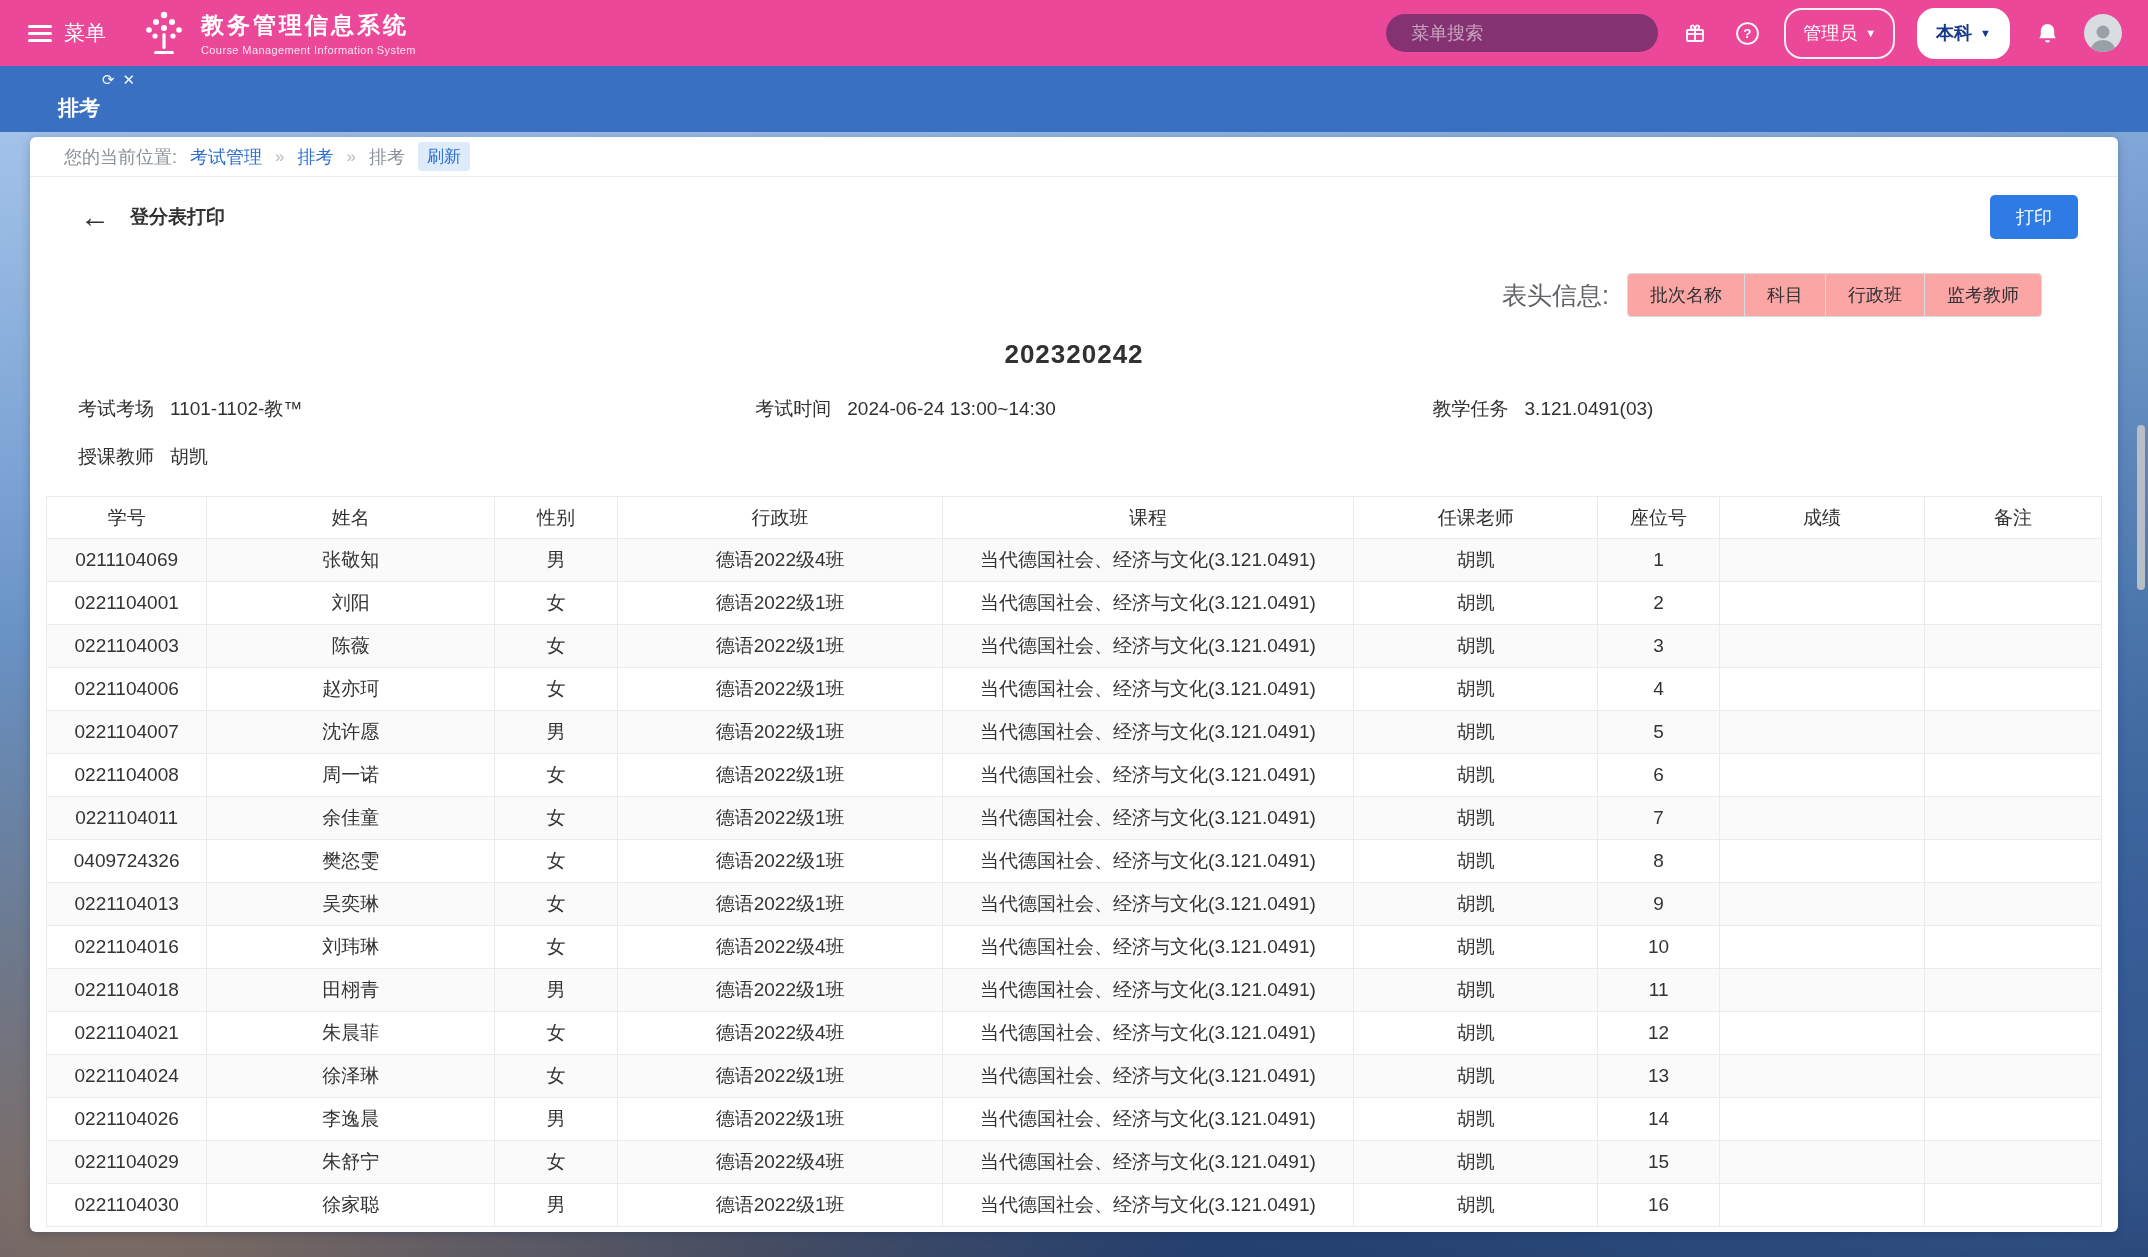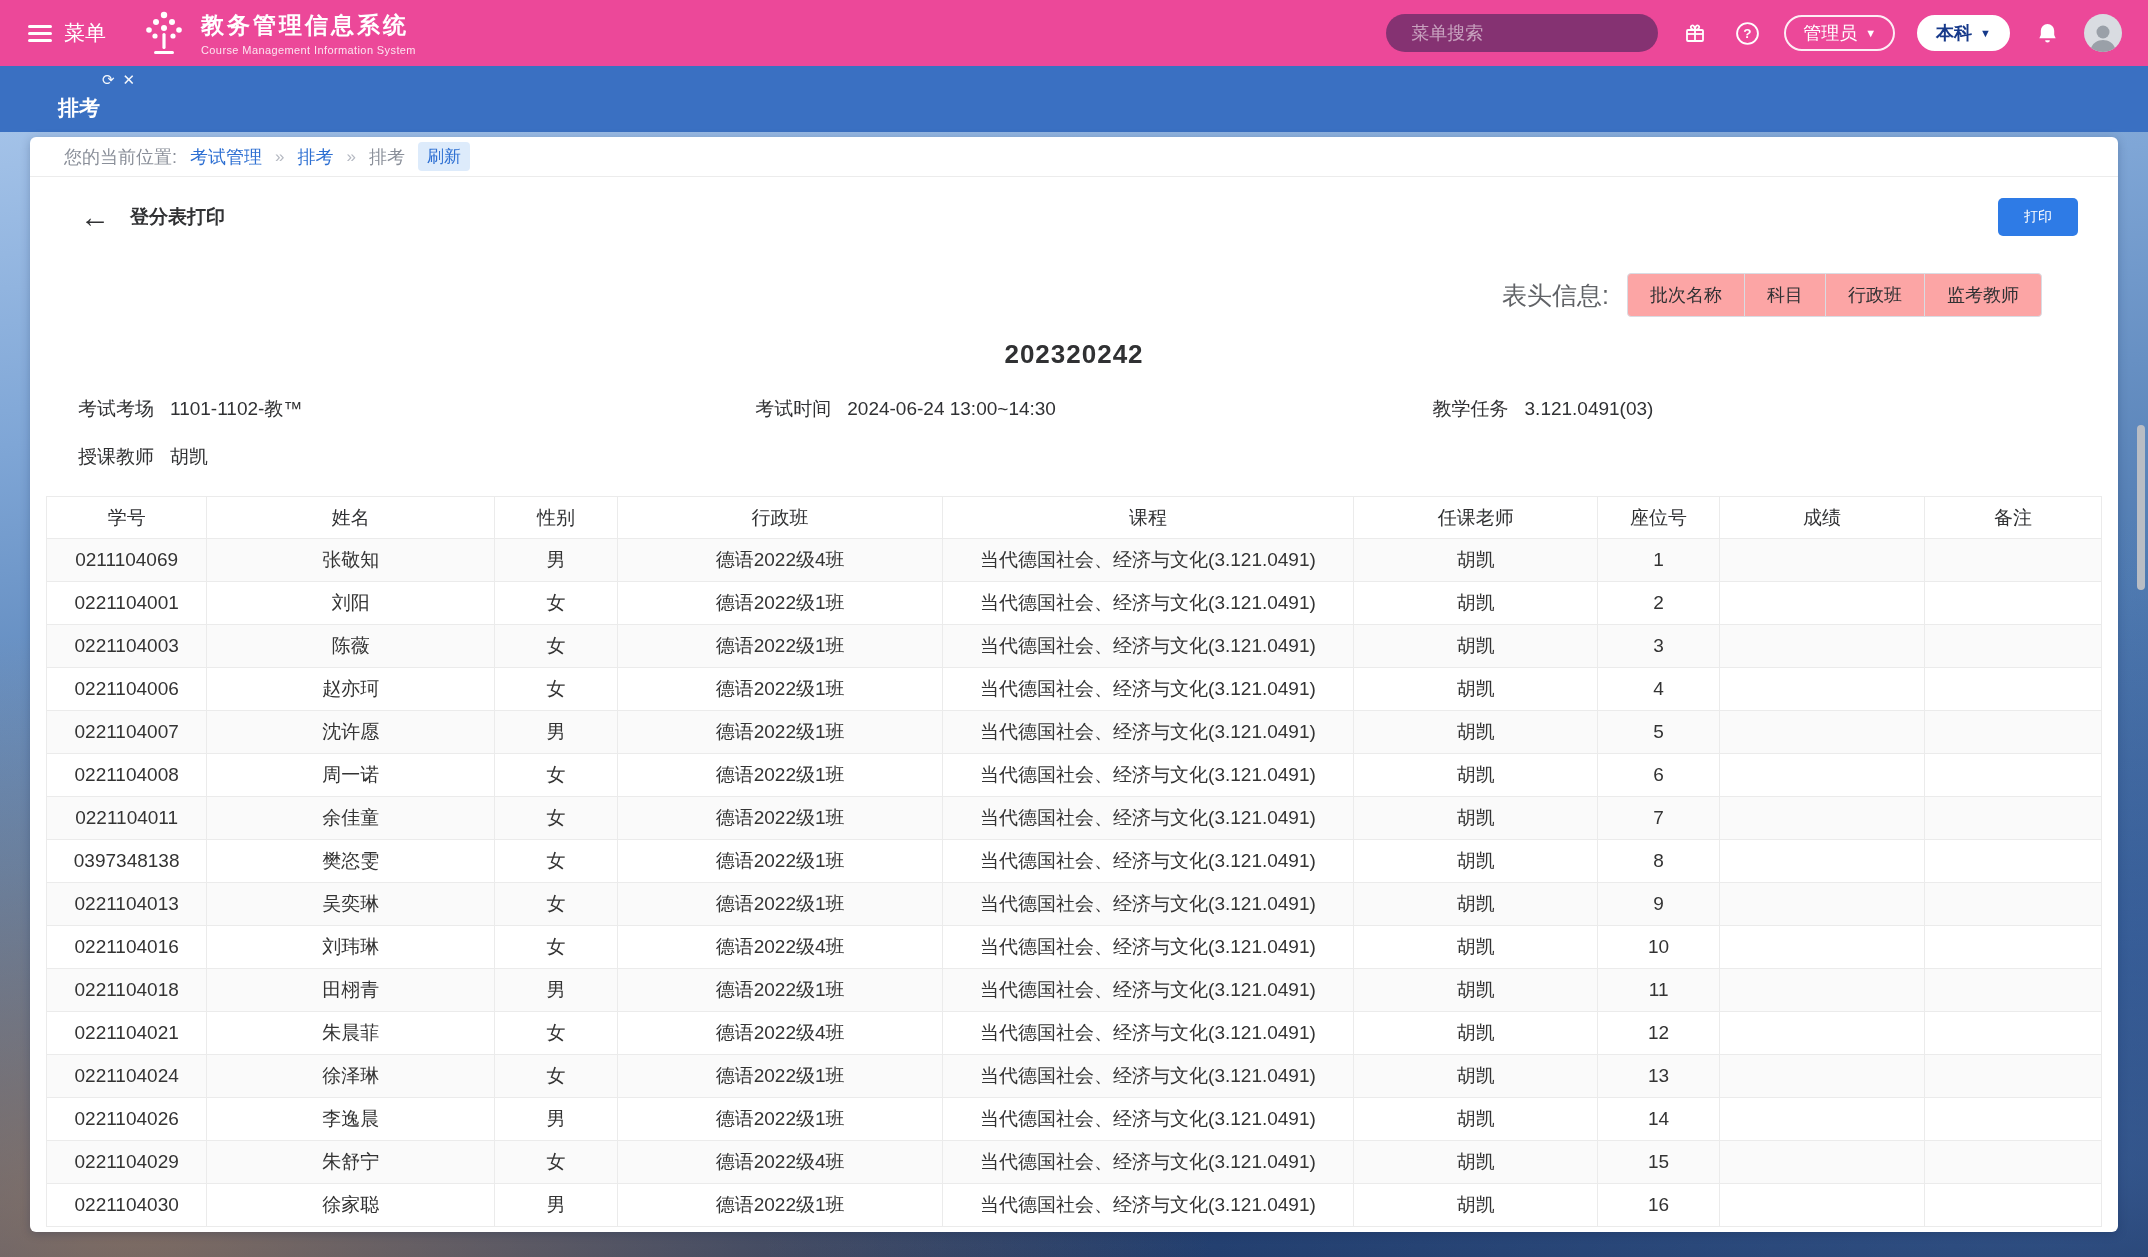--- a/index.html
+++ b/index.html
@@ -15,21 +15,21 @@
   .hamburger i { display:block; height:3px; background:#fff; border-radius:2px; margin:4px 0; }
   .menu-label { font-size:21px; }
   .brand { display:flex; align-items:center; gap:13px; }
   .brand-text .t1 { color:#fff; font-size:23px; font-weight:bold; letter-spacing:3px; }
   .brand-text .t2 { color:rgba(255,255,255,.85); font-size:11px; margin-top:3px; letter-spacing:.4px; }
   .topbar-right { display:flex; align-items:center; gap:22px; }
   .search-box { display:flex; align-items:center; gap:9px; width:272px; height:38px; border-radius:19px; background:rgba(9,24,66,.45); padding:0 16px; }
   .search-box input { flex:1; background:transparent; border:none; outline:none; color:#fff; font-size:18px; font-family:inherit; }
   .search-box input::placeholder { color:rgba(255,255,255,.55); }
   .tb-icon { display:flex; align-items:center; justify-content:center; width:30px; height:30px; cursor:pointer; }
-  .pill { display:flex; align-items:center; gap:8px; height:36px; padding:4px 17px; border-radius:18px; font-size:18px; cursor:pointer; font-family:inherit; }
+  .pill { display:flex; align-items:center; gap:8px; height:51px; padding:4px 17px; border-radius:18px; font-size:18px; cursor:pointer; font-family:inherit; }
   .pill.ghost { background:transparent; border:2px solid rgba(255,255,255,.9); color:#fff; }
   .pill.solid { background:#fff; border:2px solid #fff; color:#16398a; font-weight:bold; }
   .caret { font-size:11px; line-height:1; }
   .avatar { width:38px; height:38px; border-radius:50%; background:#d9dce1; overflow:hidden; display:flex; align-items:flex-end; justify-content:center; cursor:pointer; }
 
   
   .tabstrip { height:66px; background:#3a70c2; padding-left:58px; position:relative; }
   .tab { position:relative; display:inline-block; height:66px; color:#fff; }
   .tab-label { position:absolute; top:28px; left:0; font-size:21px; font-weight:bold; white-space:nowrap; }
   .tab-icons { position:absolute; top:5px; left:44px; display:flex; gap:8px; font-size:15px; color:rgba(255,255,255,.95); }
@@ -46,21 +46,21 @@
 
   .breadcrumb { height:40px; display:flex; align-items:center; gap:13px; padding:0 34px; border-bottom:1px solid #ececec; font-size:18px; color:#8a8f99; }
   .bc-sep { color:#b5b9c2; font-size:17px; }
   .bc-item { color:#8a8f99; }
   .bc-item.link { color:#2d6fd2; cursor:pointer; }
   .bc-refresh { color:#2d6fd2; background:#ddebfb; border-radius:4px; padding:3px 9px; font-size:17px; cursor:pointer; }
 
   .title-row { display:flex; align-items:center; height:74px; padding:6px 40px 0 50px; }
   .back-arrow { font-size:30px; font-weight:bold; color:#303133; cursor:pointer; width:46px; }
   .page-title { font-size:19px; font-weight:bold; color:#303133; margin-left:4px; }
-  .print-btn { margin-left:auto; background:#2e7be6; color:#fff; border:none; border-radius:5px; font-size:14px; padding:10px 26px; cursor:pointer; font-family:inherit; }
+  .print-btn { margin-left:auto; background:#2e7be6; color:#fff; border:none; border-radius:5px; font-size:18px; padding:10px 26px; cursor:pointer; font-family:inherit; }
 
   .header-info-row { display:flex; align-items:center; justify-content:flex-end; padding:22px 76px 0 0; gap:18px; }
   .hi-label { color:#606266; font-size:25px; }
   .hi-group { display:flex; }
   .hi-btn { background:#fca5a5; border:1px solid #d9dce3; color:#303133; font-size:18px; padding:9px 22px; cursor:pointer; font-family:inherit; margin-left:-1px; }
   .hi-btn:first-child { border-radius:4px 0 0 4px; margin-left:0; }
   .hi-btn:last-child { border-radius:0 4px 4px 0; }
 
   .doc-number { text-align:center; font-size:26px; font-weight:bold; color:#303133; margin-top:22px; letter-spacing:1px; }
 
@@ -318,21 +318,21 @@
                 <td>余佳童</td>
                 <td>女</td>
                 <td>德语2022级1班</td>
                 <td>当代德国社会、经济与文化(3.121.0491)</td>
                 <td>胡凯</td>
                 <td>7</td>
                 <td></td>
                 <td></td>
               </tr>
               <tr>
-                <td>0397348138</td>
+                <td>0409724326</td>
                 <td>樊恣雯</td>
                 <td>女</td>
                 <td>德语2022级1班</td>
                 <td>当代德国社会、经济与文化(3.121.0491)</td>
                 <td>胡凯</td>
                 <td>8</td>
                 <td></td>
                 <td></td>
               </tr>
               <tr>

